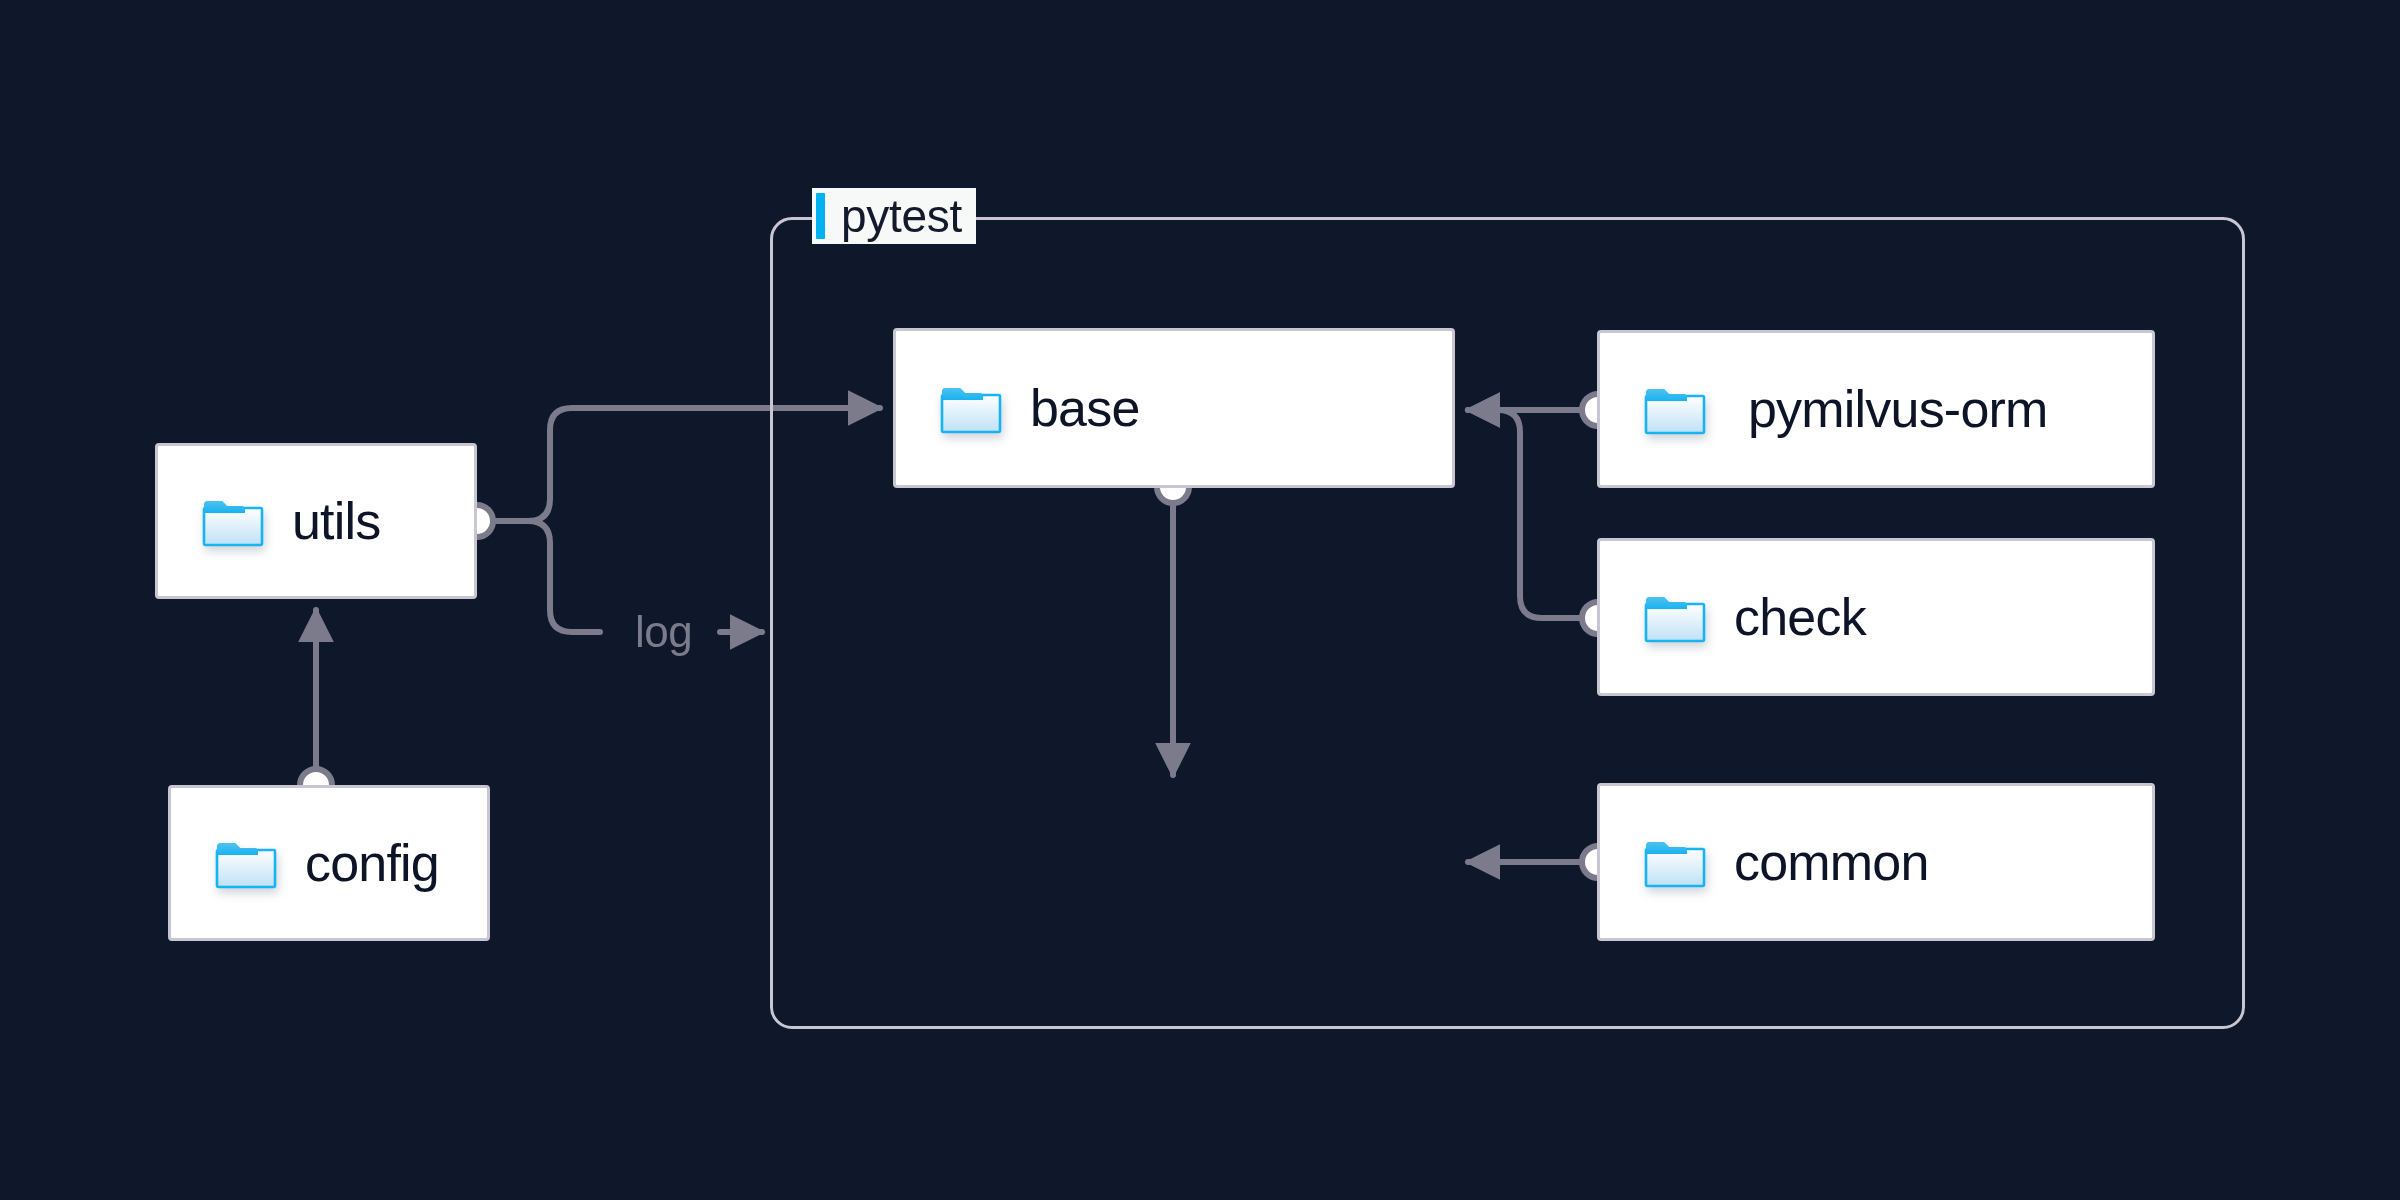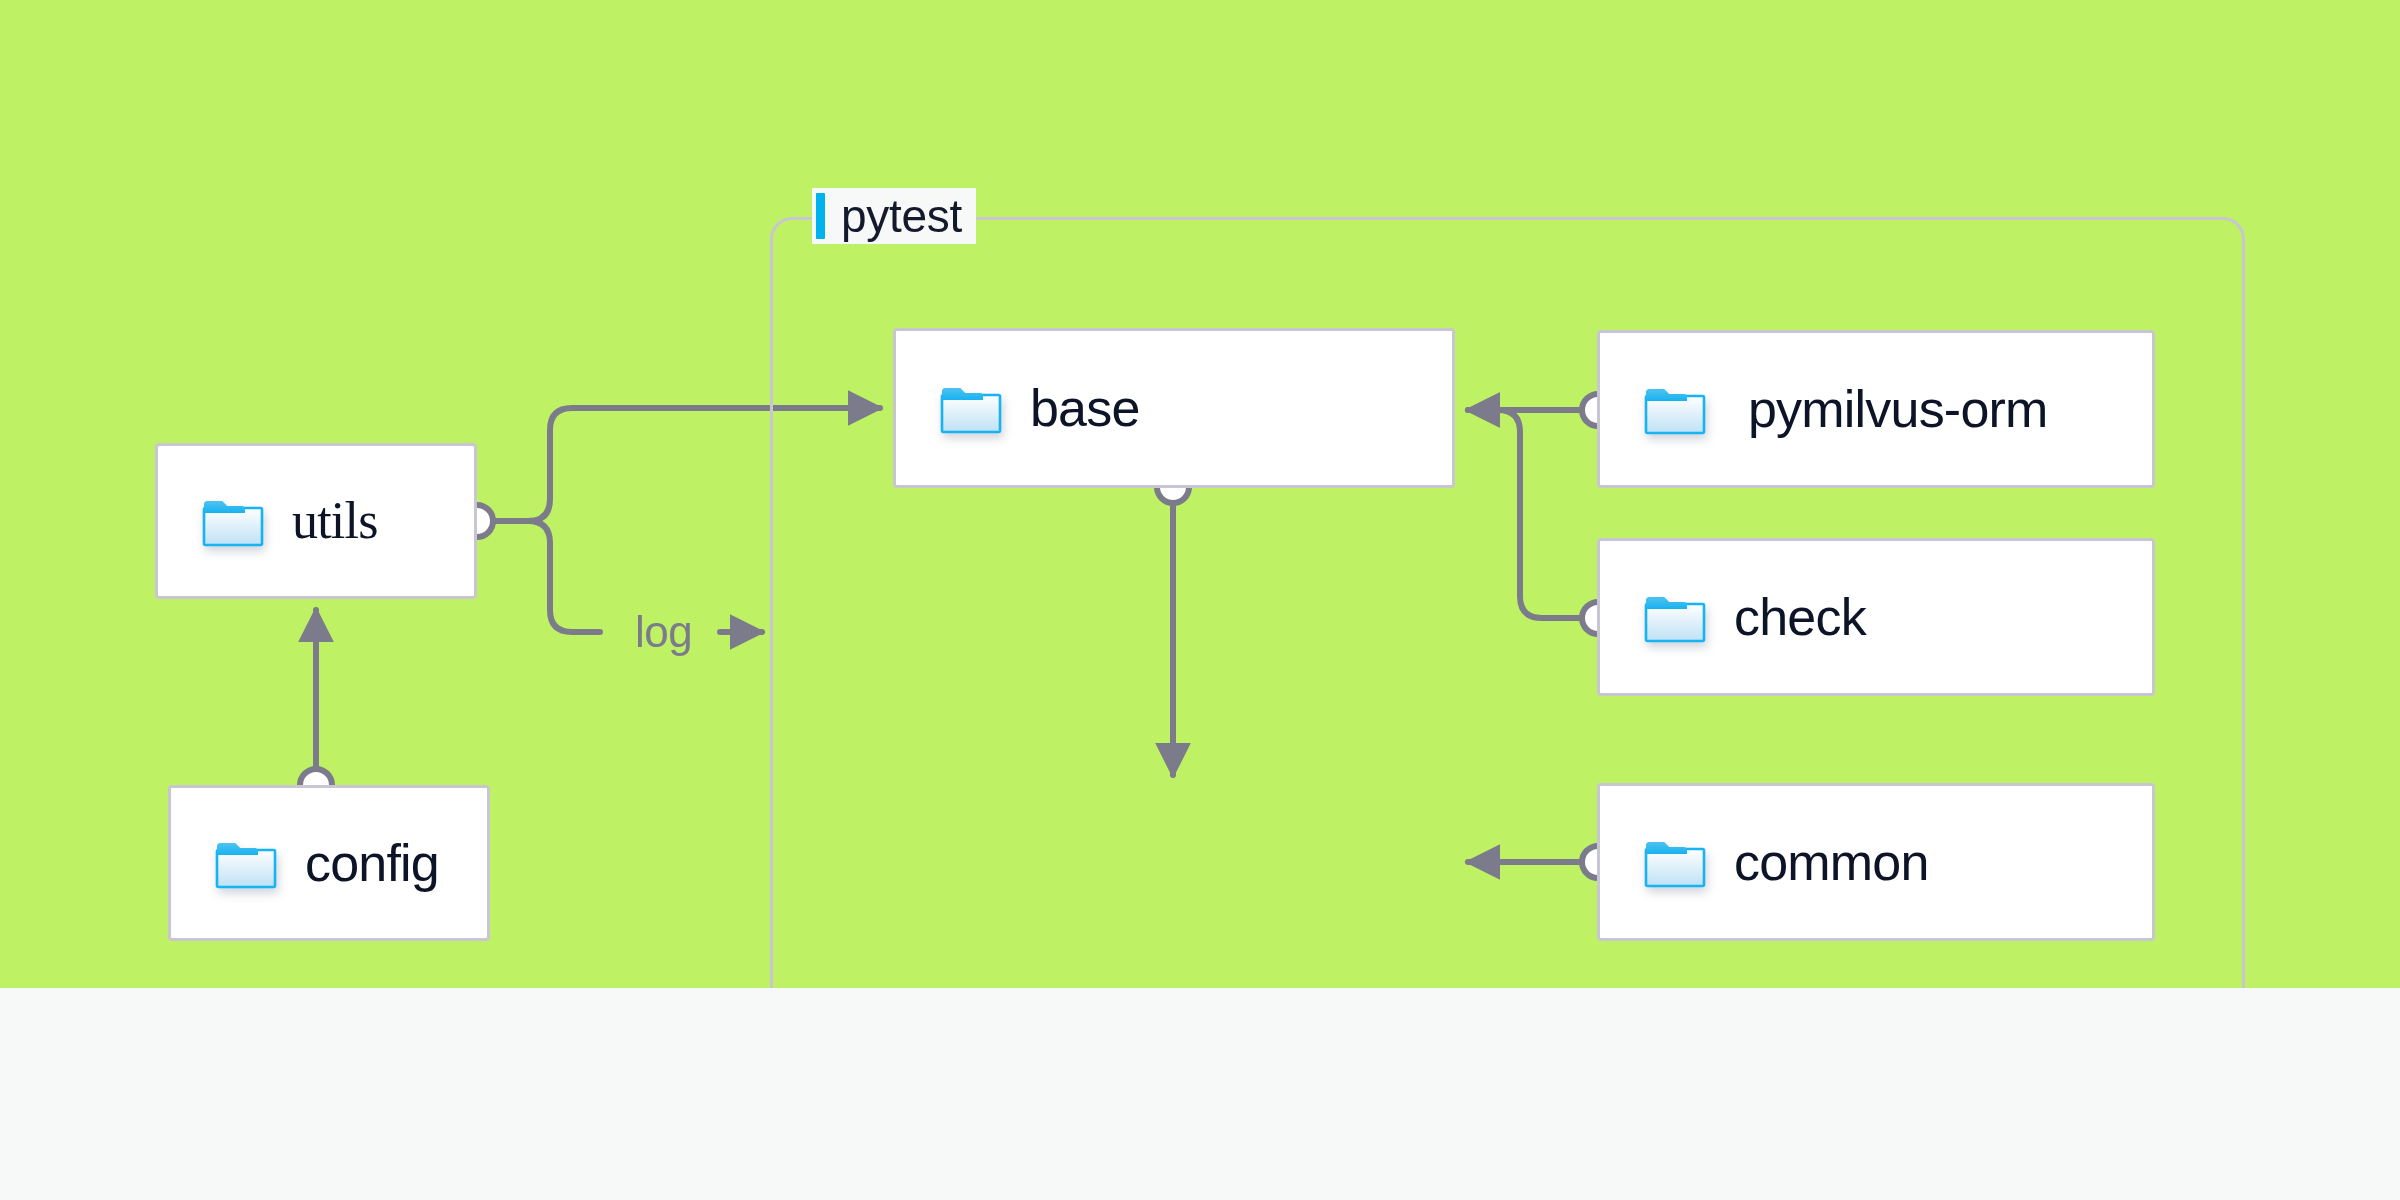--- a/index.html
+++ b/index.html
@@ -3,22 +3,22 @@
 <meta charset="utf-8">
 <style>
   html, body {
     margin: 0;
     padding: 0;
     background: #f7f8f8;
   }
   #canvas {
     position: relative;
     width: 2400px;
-    height: 988px;
-    background: #bef264;
+    height: 1200px;
+    background: #0f172a;
     font-family: "Liberation Sans", sans-serif;
     overflow: hidden;
   }
   #edges {
     position: absolute;
     left: 0;
     top: 0;
     width: 2400px;
     height: 1200px;
     pointer-events: none;
@@ -143,21 +143,21 @@
       <circle cx="1598" cy="862" r="16"></circle>
     </g>
   </svg>
 
   <div class="group" style="left:770px; top:217px; width:1475px; height:812px;"></div>
   <div class="group-label" style="left:812px; top:188px;">
     <span class="bar"></span>
     <span class="gl-text">pytest</span>
   </div>
 
-  <div class="node" style="left:155px; top:443px; width:322px; height:156px;font-family:Liberation Serif, serif;">
+  <div class="node" style="left:155px; top:443px; width:322px; height:156px;">
     <svg class="folder" viewBox="0 0 62 52">
       <path d="M2 10 q0-4 4-4 h14 l5 5 h14 q4 0 4 4 v4 h-41 z" fill="url(#folderTab)"></path>
       <rect x="2" y="13" width="58" height="37" rx="1.5" fill="url(#folderGrad)" stroke="#16b4f2" stroke-width="2.6"></rect>
       <path d="M2 10 q0-4 4-4 h14 l5 5 h14 q4 0 4 4 v3 h-41 z" fill="url(#folderTab)"></path>
     </svg>
     <span class="label">utils</span>
   </div>
 
   <div class="node" style="left:138px; top:785px; width:322px; height:156px;margin-left:30px;">
     <svg class="folder" viewBox="0 0 62 52">

